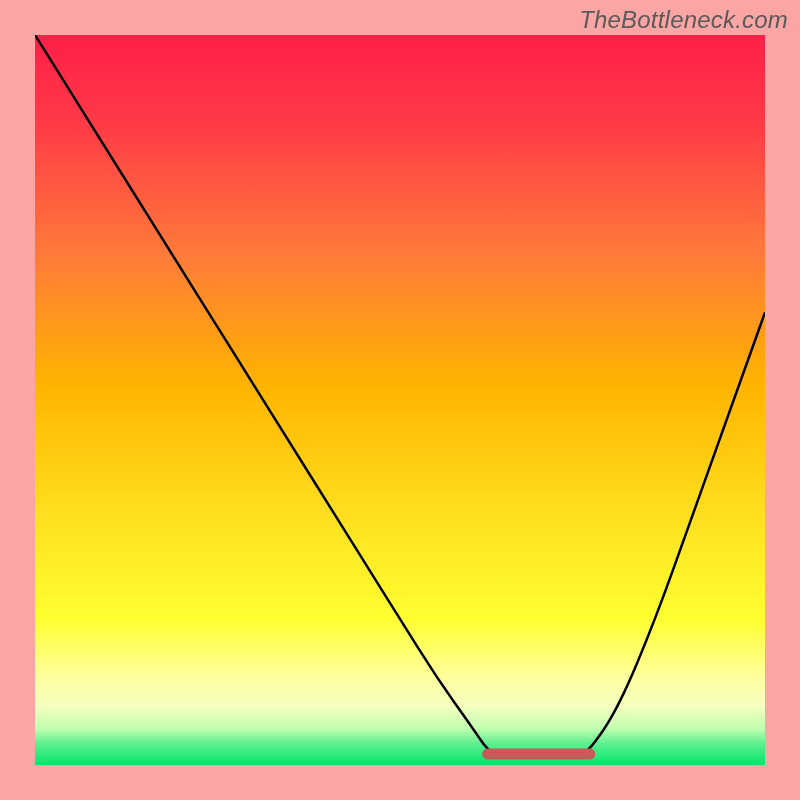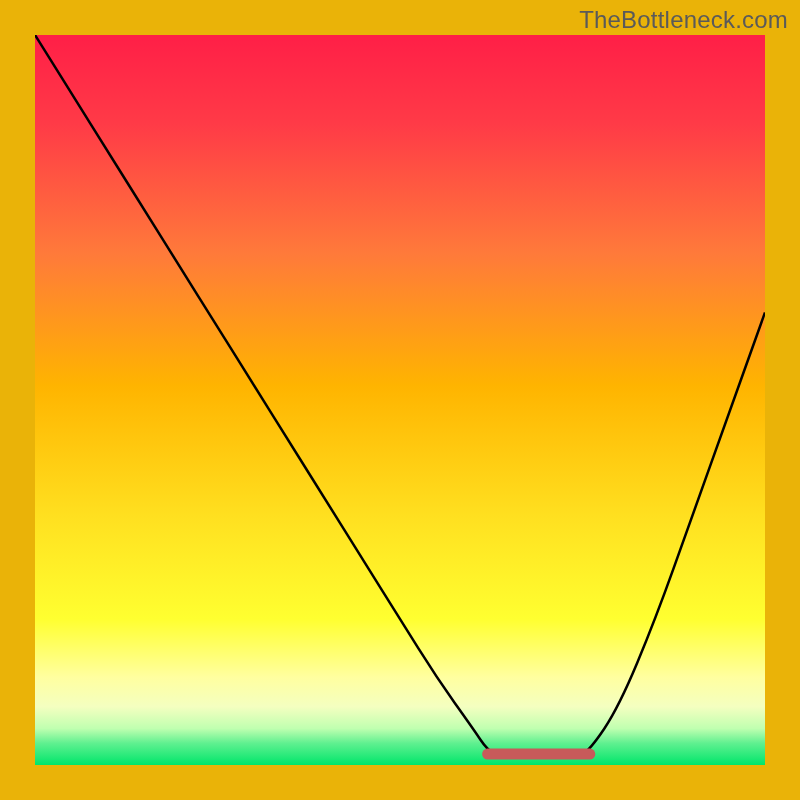--- a/index.html
+++ b/index.html
@@ -9,21 +9,22 @@
     height: 800px;
     background: #000;
     overflow: hidden;
   }
   .frame {
     position: absolute;
     left: 0;
     top: 0;
     width: 800px;
     height: 800px;
-    background: #eab308;
+    background: #fca5a5;
+    font-style: italic;
   }
   .plot {
     position: absolute;
     left: 35px;
     top: 35px;
     width: 730px;
     height: 730px;
     overflow: hidden;
   }
   .gradient {

